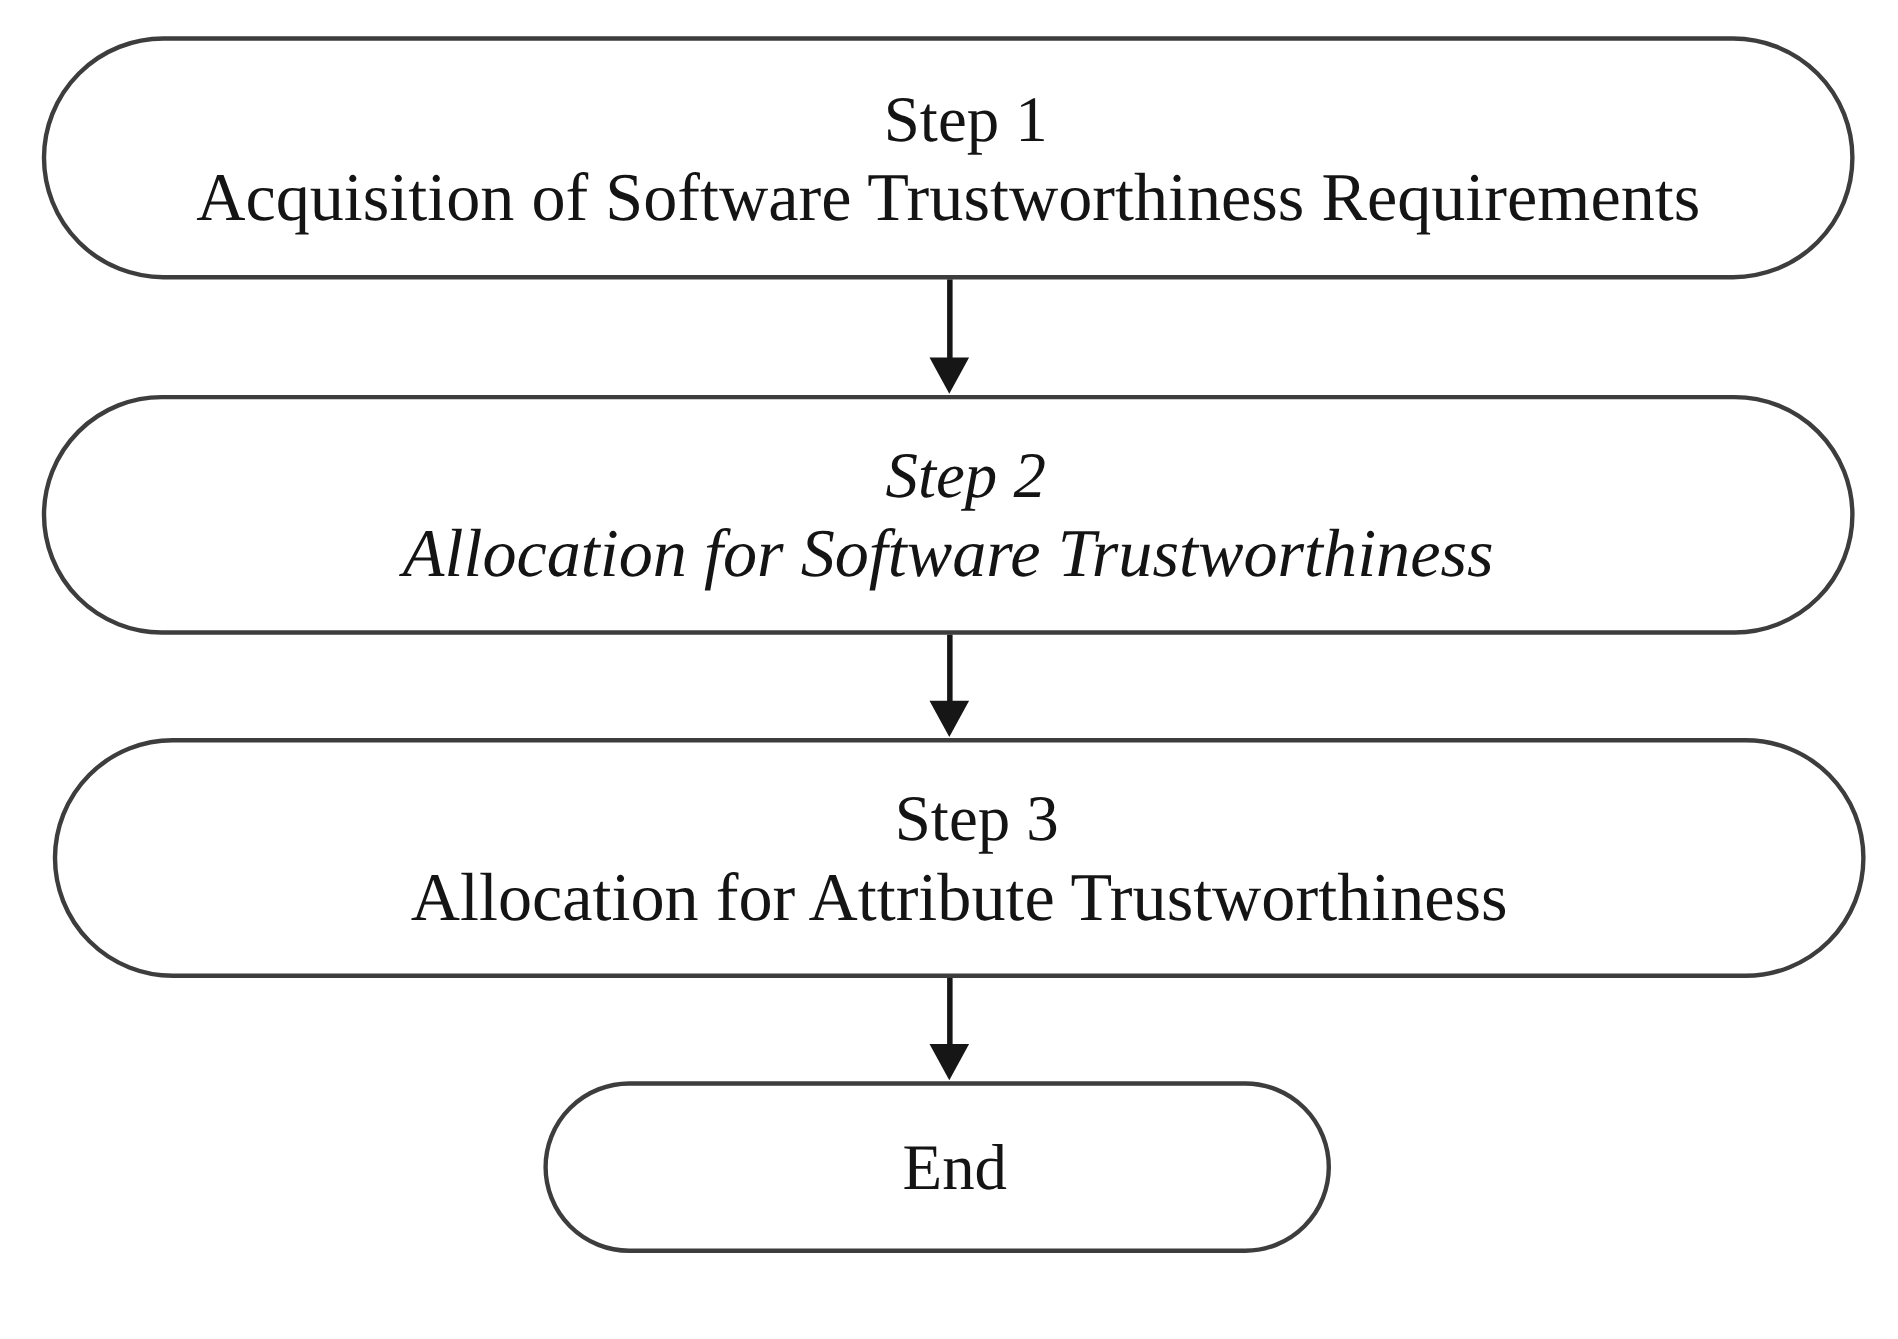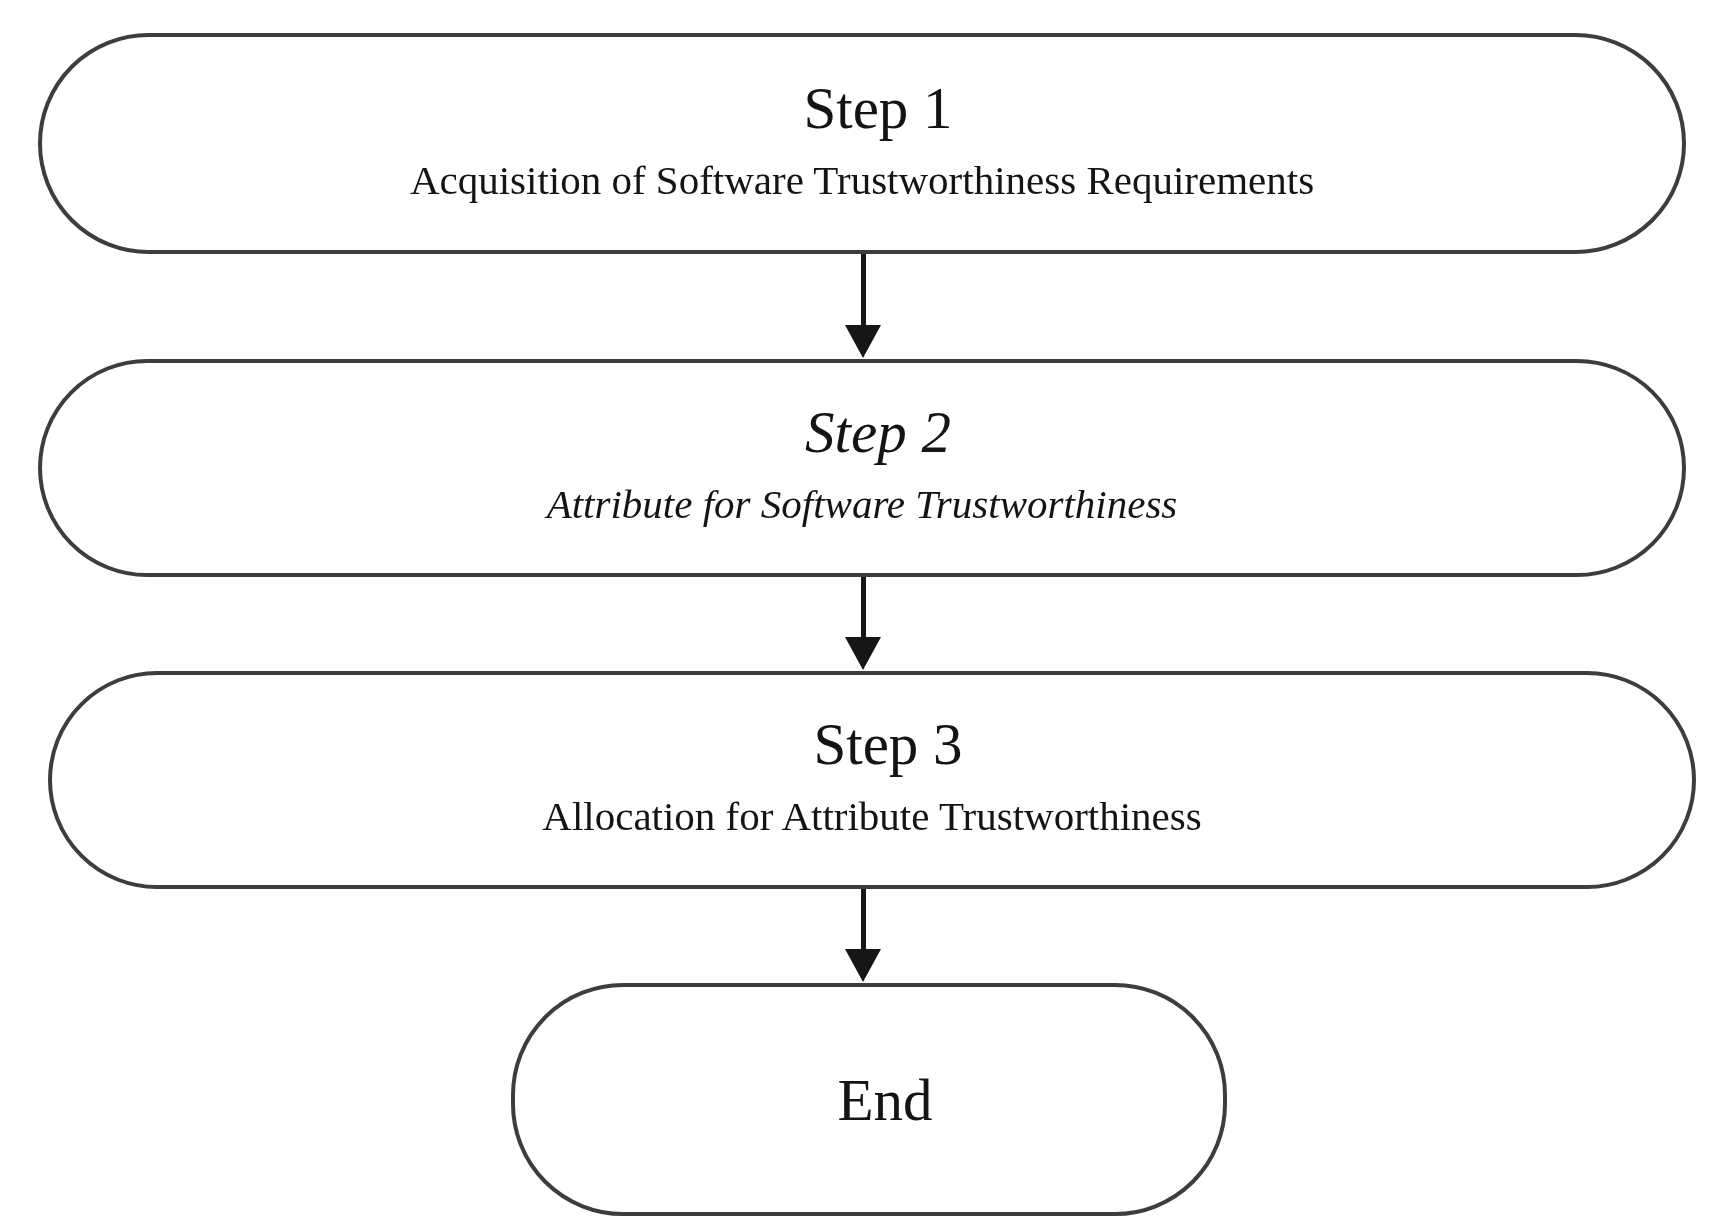--- a/index.html
+++ b/index.html
@@ -28,30 +28,30 @@
     text-align: center;
     color: #141414;
   }
   .node .title {
     font-size: 59px;
     line-height: 72px;
     white-space: nowrap;
     margin-left: 32px;
   }
   .node .subtitle {
-    font-size: 41px;
+    font-size: 62px;
     line-height: 72px;
     white-space: nowrap;
   }
   .node .subtitle:empty { display: none; }
 
   .node-step1 { left: 38px;  top: 33px;  width: 1648px; height: 221px; }
   .node-step2 { left: 38px;  top: 359px; width: 1648px; height: 218px; font-style: italic; }
   .node-step3 { left: 48px;  top: 671px; width: 1648px; height: 218px; }
-  .node-end   { left: 511px; top: 983px; width: 716px;  height: 233px; }
+  .node-end   { left: 494px; top: 983px; width: 716px;  height: 156px; }
 
   .arrow {
     position: absolute;
     left: 845px;           
     width: 36px;
   }
   .arrow .shaft {
     position: absolute;
     left: 15.5px;
     top: 0;
@@ -85,21 +85,21 @@
     <div class="subtitle">Acquisition of Software Trustworthiness Requirements</div>
   </div>
 
   <div class="arrow arrow-1">
     <div class="shaft"></div>
     <div class="head"></div>
   </div>
 
   <div class="node node-step2">
     <div class="title">Step 2</div>
-    <div class="subtitle">Attribute for Software Trustworthiness</div>
+    <div class="subtitle">Allocation for Software Trustworthiness</div>
   </div>
 
   <div class="arrow arrow-2">
     <div class="shaft"></div>
     <div class="head"></div>
   </div>
 
   <div class="node node-step3">
     <div class="title">Step 3</div>
     <div class="subtitle">Allocation for Attribute Trustworthiness</div>

